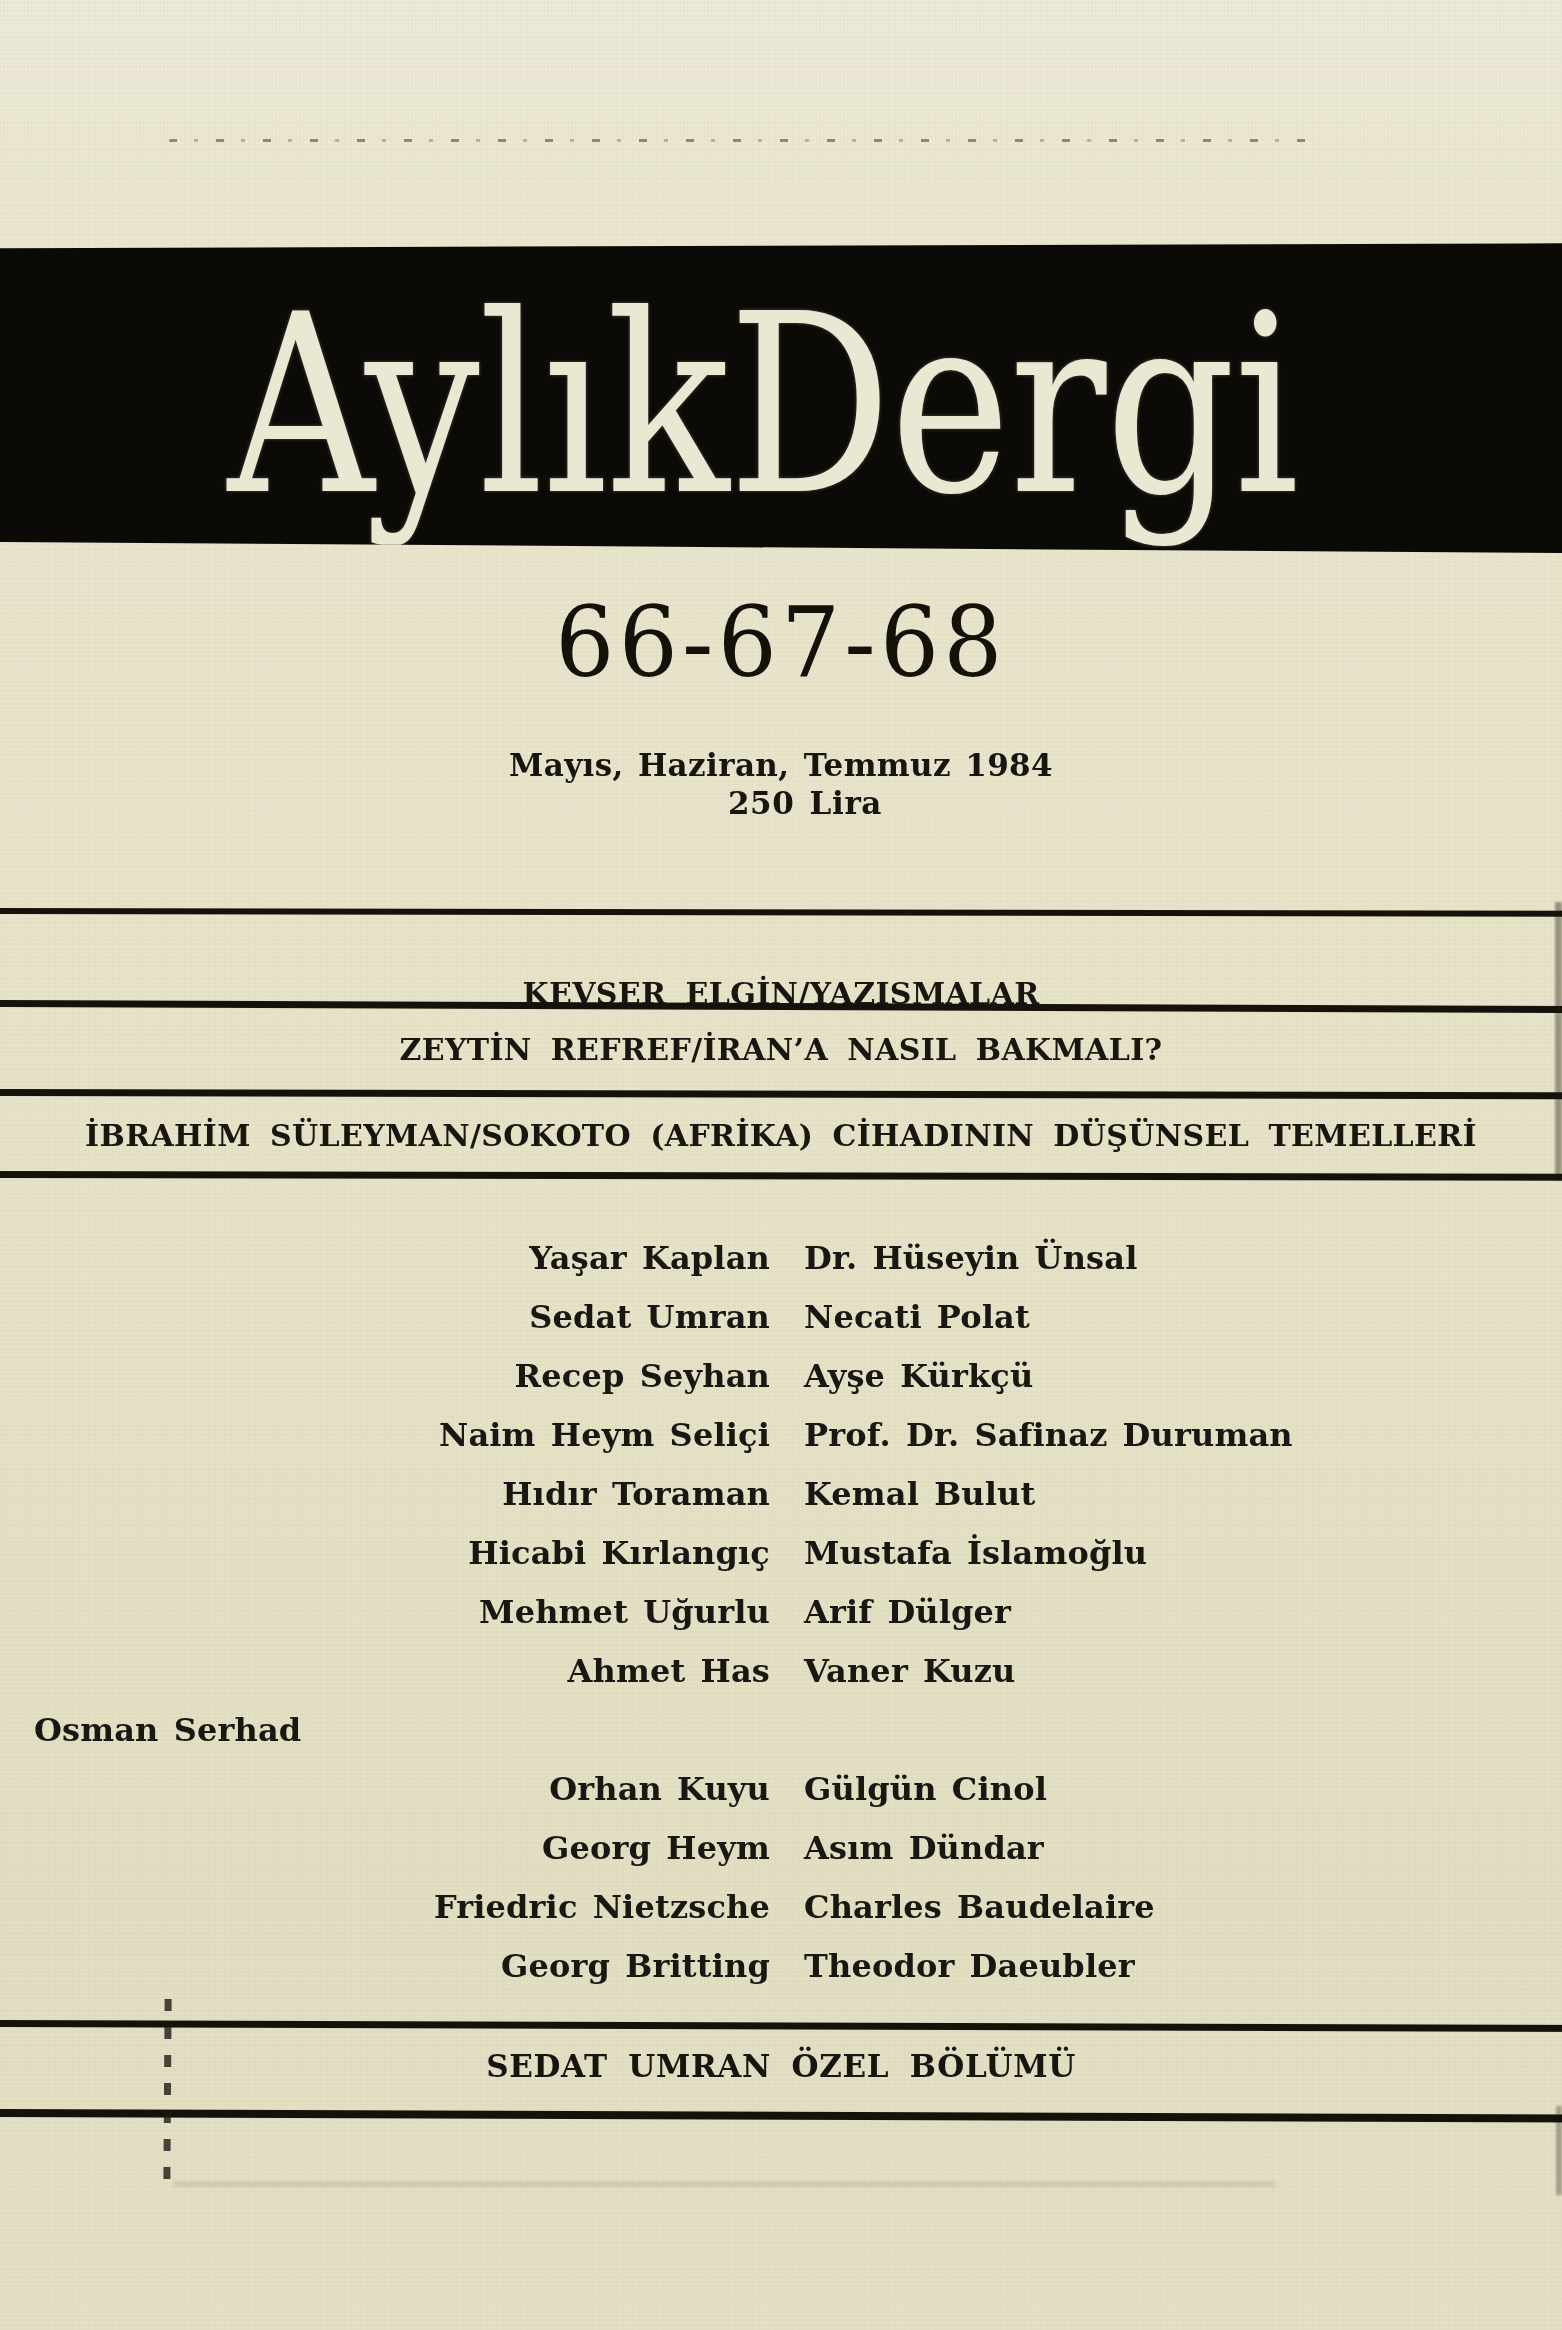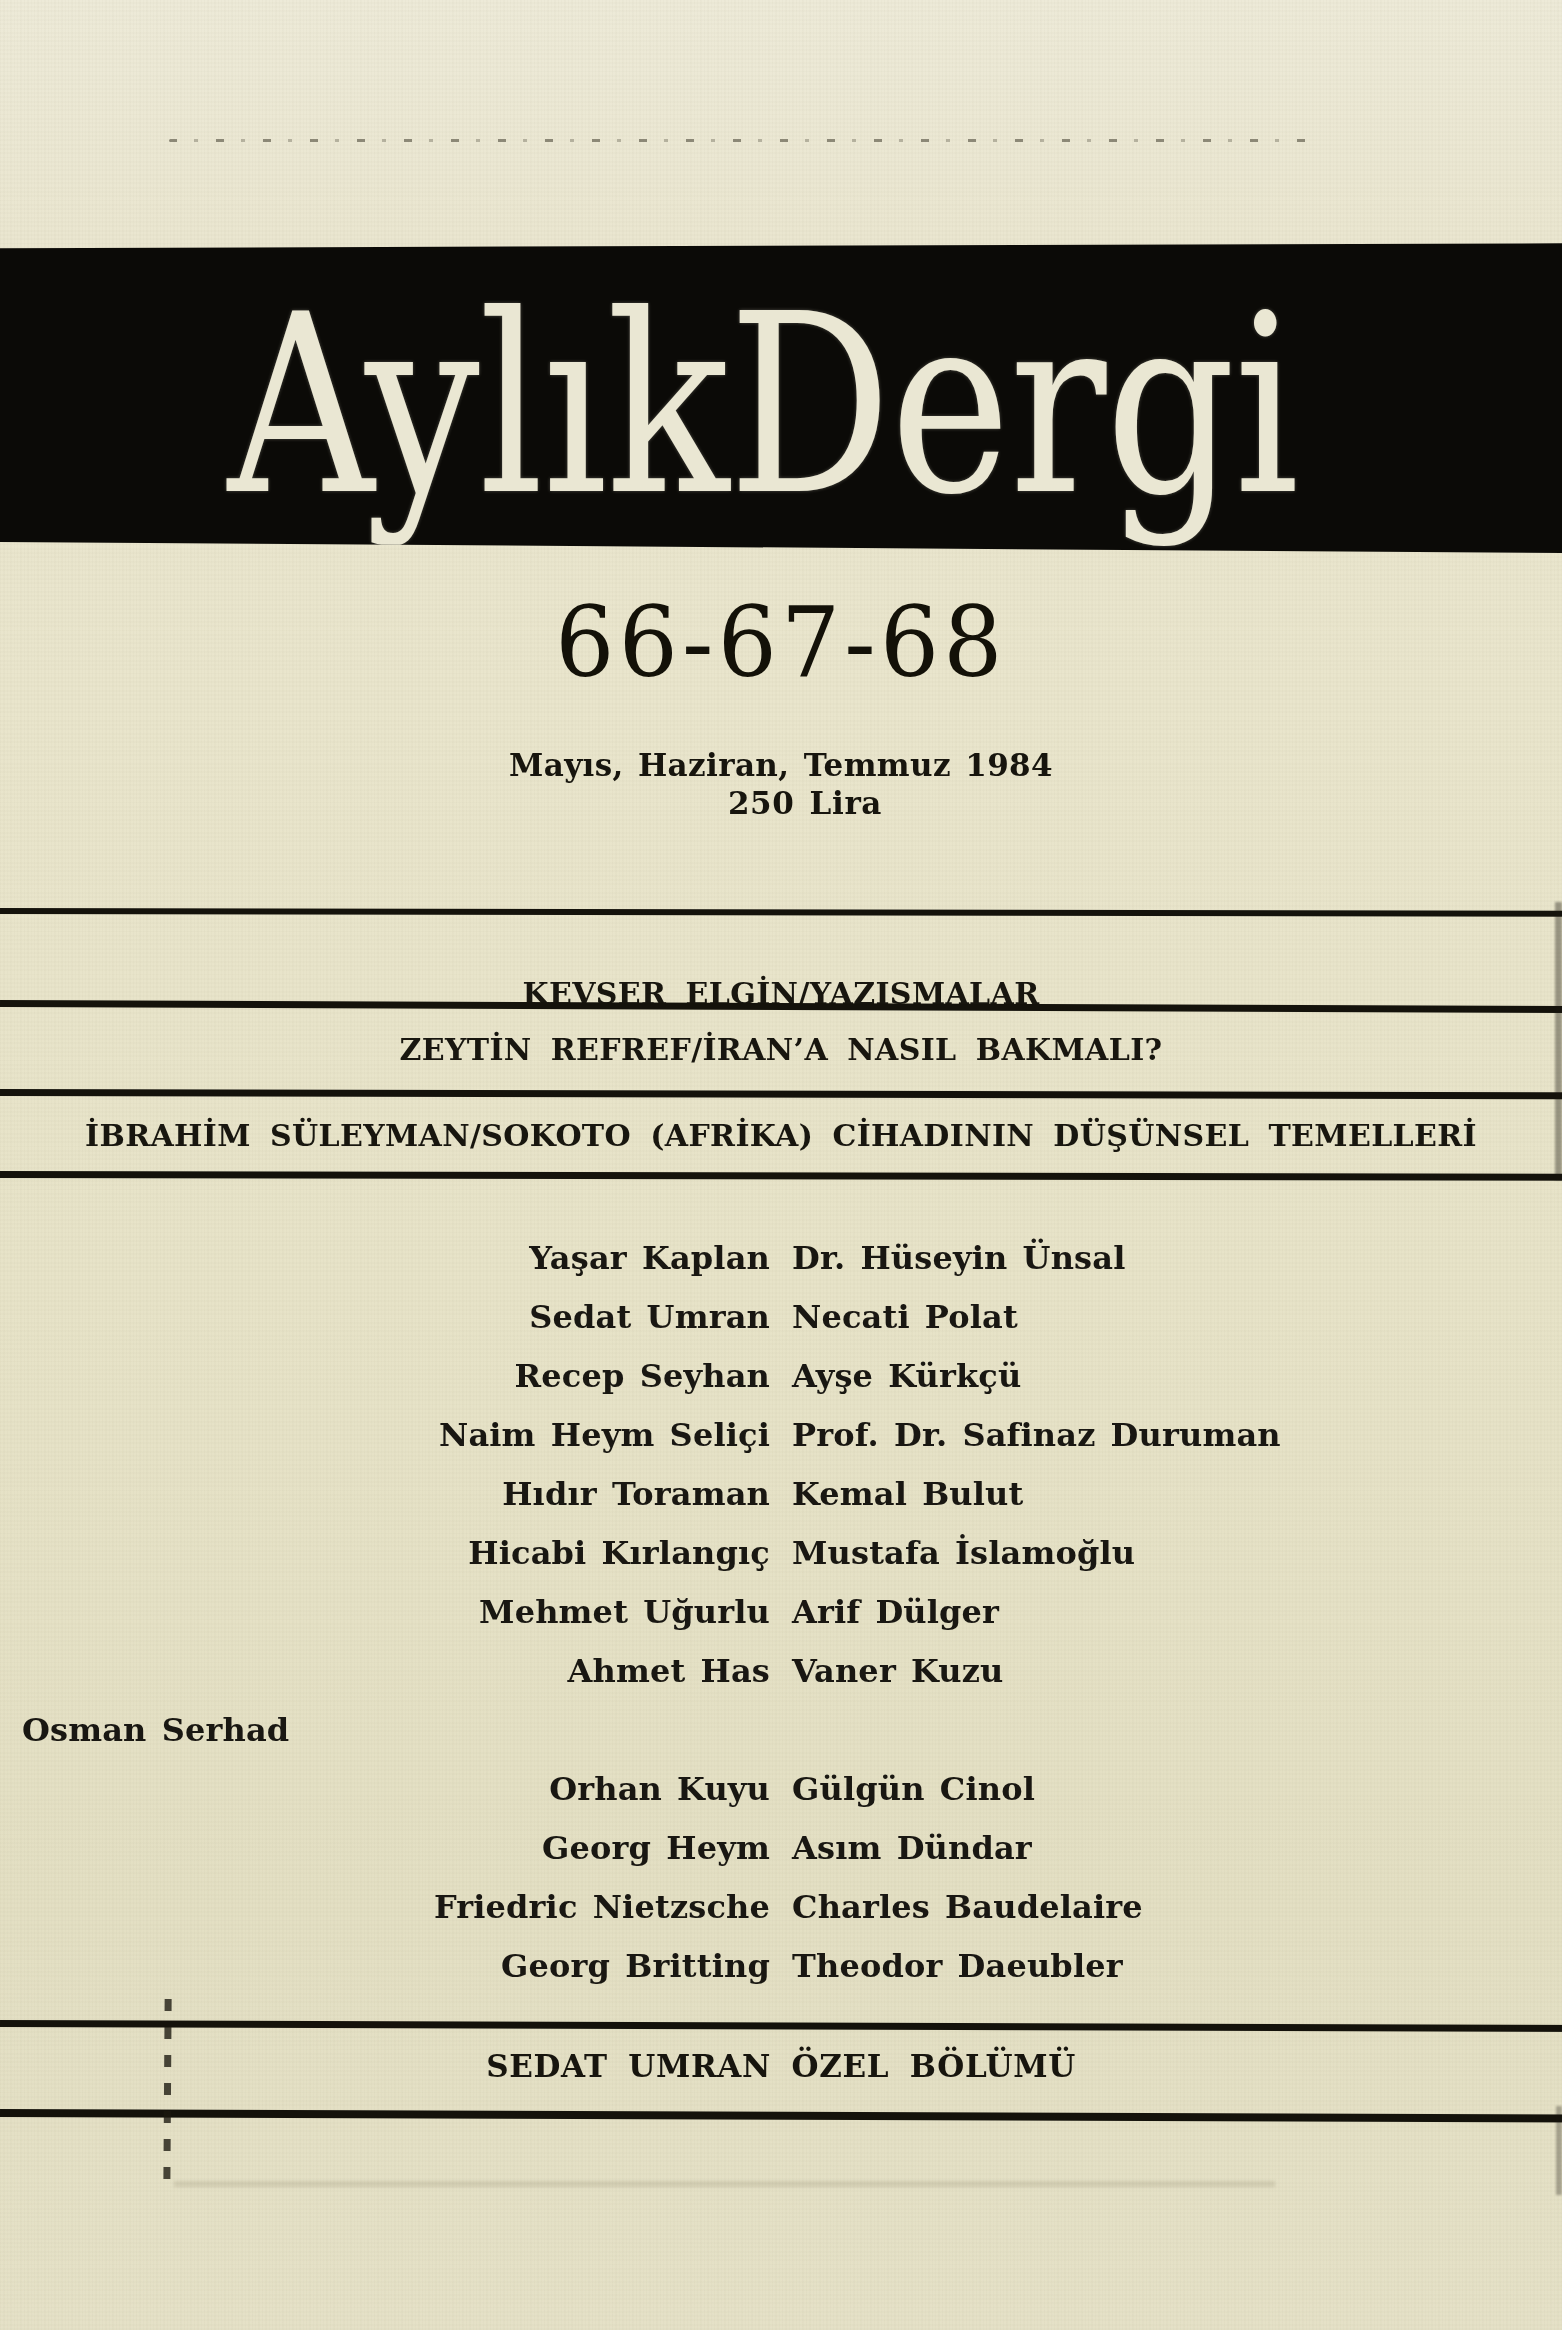--- a/index.html
+++ b/index.html
@@ -71,21 +71,21 @@
   }
   .article-1{top:947px;margin-top:32px;}
   .article-2{top:1035px;}
   .article-3{top:1121px;}
 
   
   .names{position:absolute;left:0;top:1228px;width:100%;}
   .name-row{height:59px;display:flex;align-items:center;}
   .name-cell{font-size:32px;line-height:32px;font-weight:700;letter-spacing:.005em;word-spacing:.12em;color:#191712;white-space:nowrap;}
   .name-left{width:770px;text-align:right;}
-  .name-right{margin-left:22px;flex:1;text-align:left;}
+  .name-right{margin-left:34px;flex:1;text-align:left;}
 
   .special-title{
     position:absolute;left:0;top:2051px;width:100%;text-align:center;white-space:nowrap;
     font-size:31px;line-height:31px;font-weight:700;letter-spacing:.02em;word-spacing:.30em;color:#17150e;
   }
 </style>
 </head>
 <body>
 
 <div class="page">

